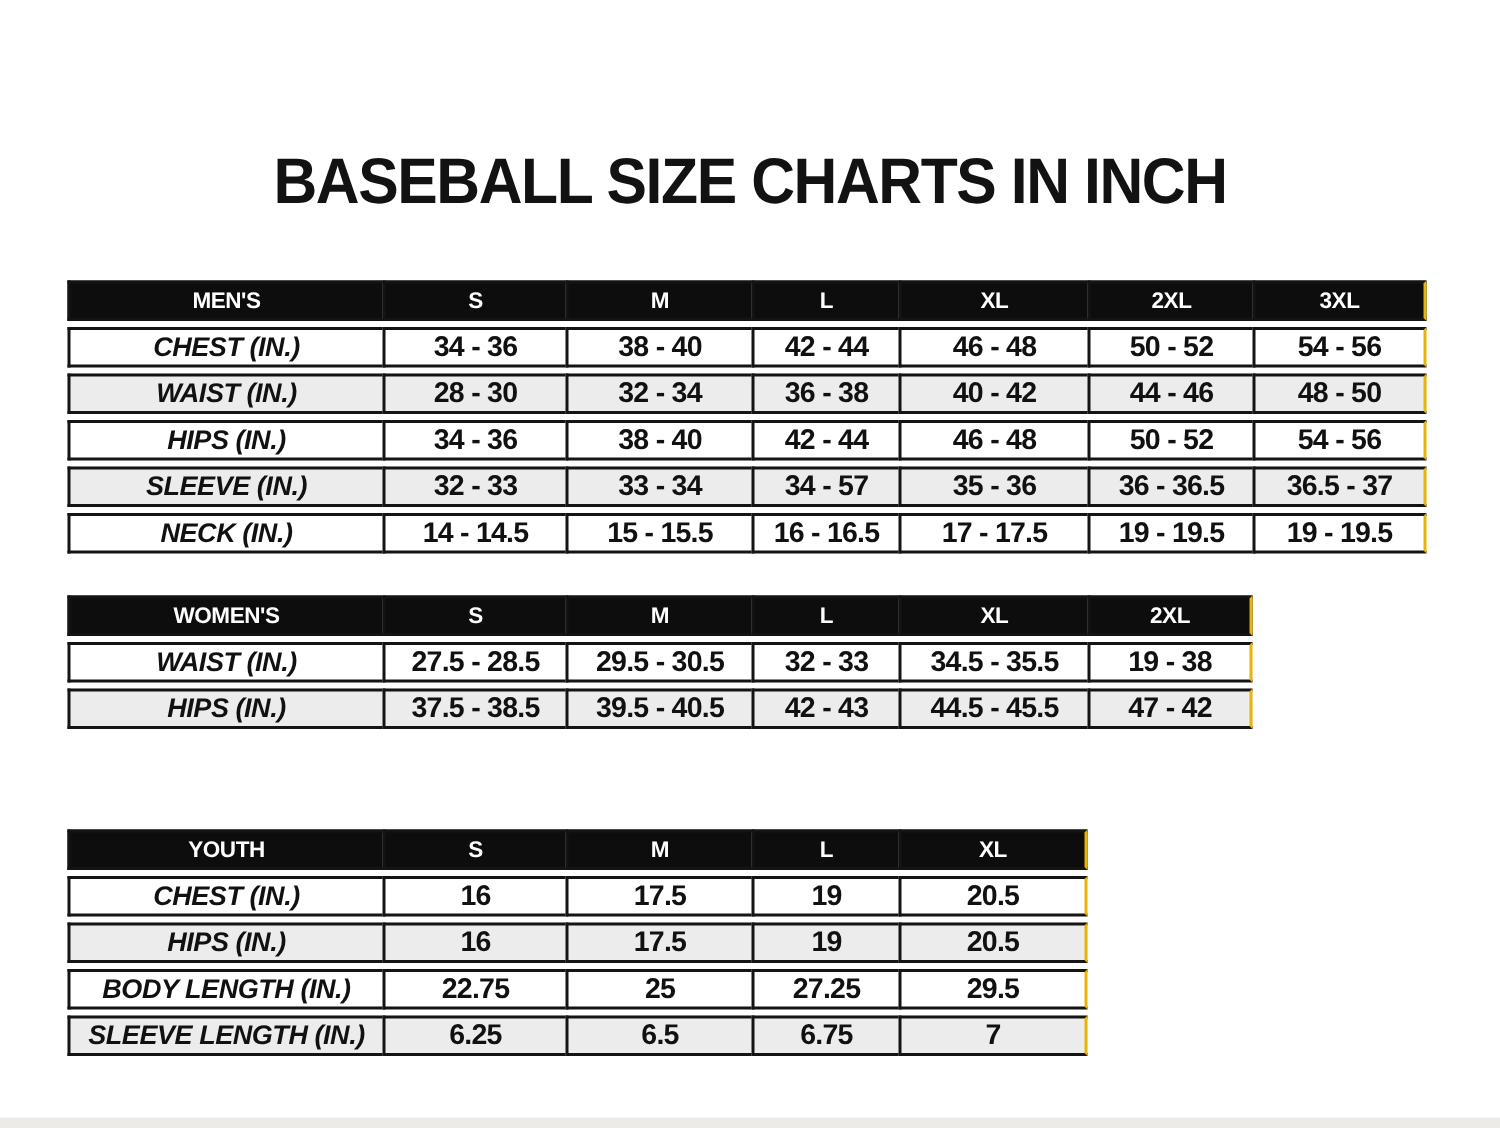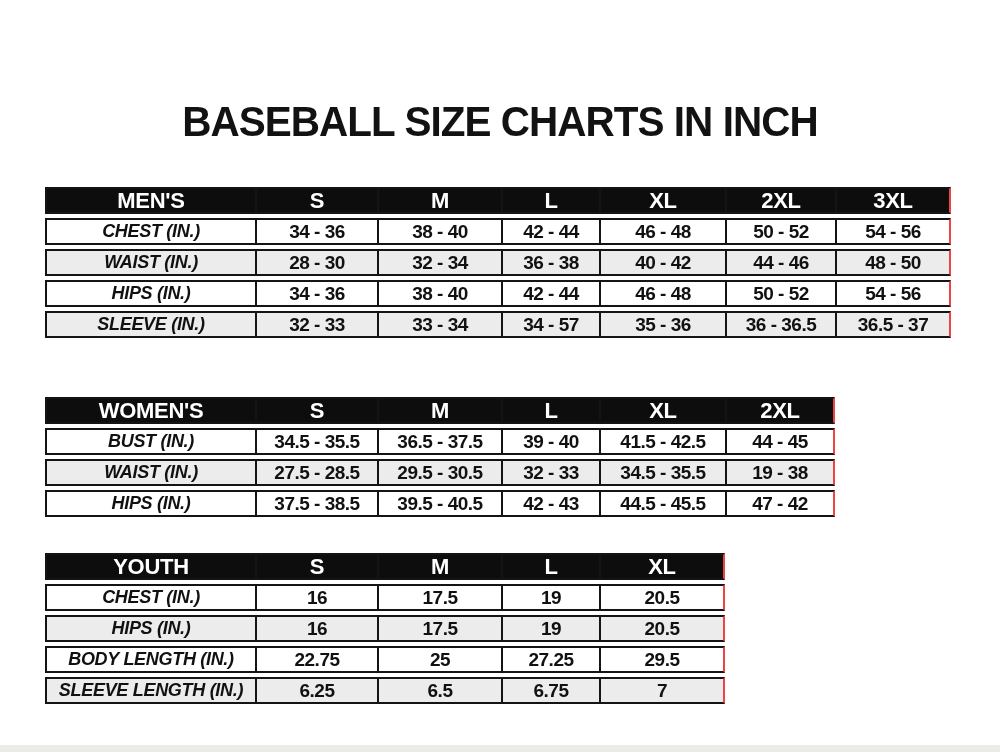--- a/index.html
+++ b/index.html
@@ -42,26 +42,26 @@
     line-height: 23px;
     text-align: center;
     vertical-align: middle;
     padding: 0 2px;
     overflow: hidden;
     white-space: nowrap;
     font-weight: bold;
     color: #111111;
   }
   .size-table th:last-child, .size-table td:last-child {
-    border-right: 2px solid #ef4444;
+    border-right: 2px solid #eab308;
   }
   .size-table thead th {
     background: #0d0d0d;
     color: #ffffff;
-    font-size: 22px;
+    font-size: 15px;
     letter-spacing: -0.3px;
   }
   .size-table tbody td { background: #ffffff; font-size: 19px; letter-spacing: -0.5px; }
   .size-table tbody tr:nth-child(even) td { background: #ececec; }
   .size-table td.row-label { font-size: 18px; letter-spacing: -0.3px; font-style: italic; }
 
   col.c-label { width: 210px; }
   col.c-s     { width: 122px; }
   col.c-m     { width: 124px; }
   col.c-l     { width: 98px;  }
@@ -132,20 +132,29 @@
     </tr>
     <tr>
       <td class="row-label">SLEEVE (IN.)</td>
       <td>32 - 33</td>
       <td>33 - 34</td>
       <td>34 - 57</td>
       <td>35 - 36</td>
       <td>36 - 36.5</td>
       <td>36.5 - 37</td>
     </tr>
+    <tr>
+      <td class="row-label">NECK (IN.)</td>
+      <td>14 - 14.5</td>
+      <td>15 - 15.5</td>
+      <td>16 - 16.5</td>
+      <td>17 - 17.5</td>
+      <td>19 - 19.5</td>
+      <td>19 - 19.5</td>
+    </tr>
   </tbody>
 </table>
 
 <table class="size-table" id="womens-table">
   <colgroup>
     <col class="c-label">
       <col class="c-s">
       <col class="c-m">
       <col class="c-l">
       <col class="c-xl">
@@ -156,28 +165,20 @@
       <th>WOMEN'S</th>
       <th>S</th>
       <th>M</th>
       <th>L</th>
       <th>XL</th>
       <th>2XL</th>
     </tr>
   </thead>
   <tbody>
     <tr>
-      <td class="row-label">BUST (IN.)</td>
-      <td>34.5 - 35.5</td>
-      <td>36.5 - 37.5</td>
-      <td>39 - 40</td>
-      <td>41.5 - 42.5</td>
-      <td>44 - 45</td>
-    </tr>
-    <tr>
       <td class="row-label">WAIST (IN.)</td>
       <td>27.5 - 28.5</td>
       <td>29.5 - 30.5</td>
       <td>32 - 33</td>
       <td>34.5 - 35.5</td>
       <td>19 - 38</td>
     </tr>
     <tr>
       <td class="row-label">HIPS (IN.)</td>
       <td>37.5 - 38.5</td>

